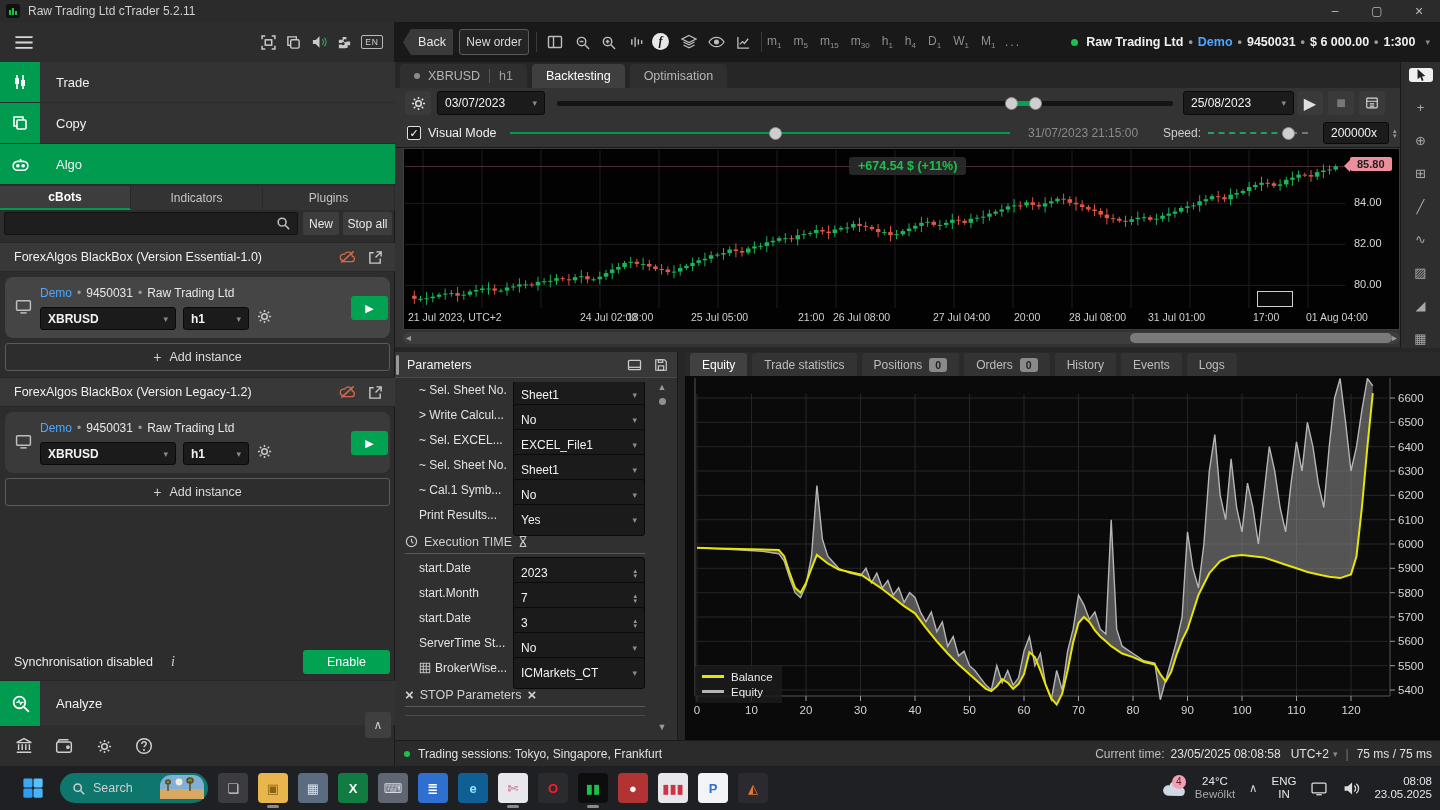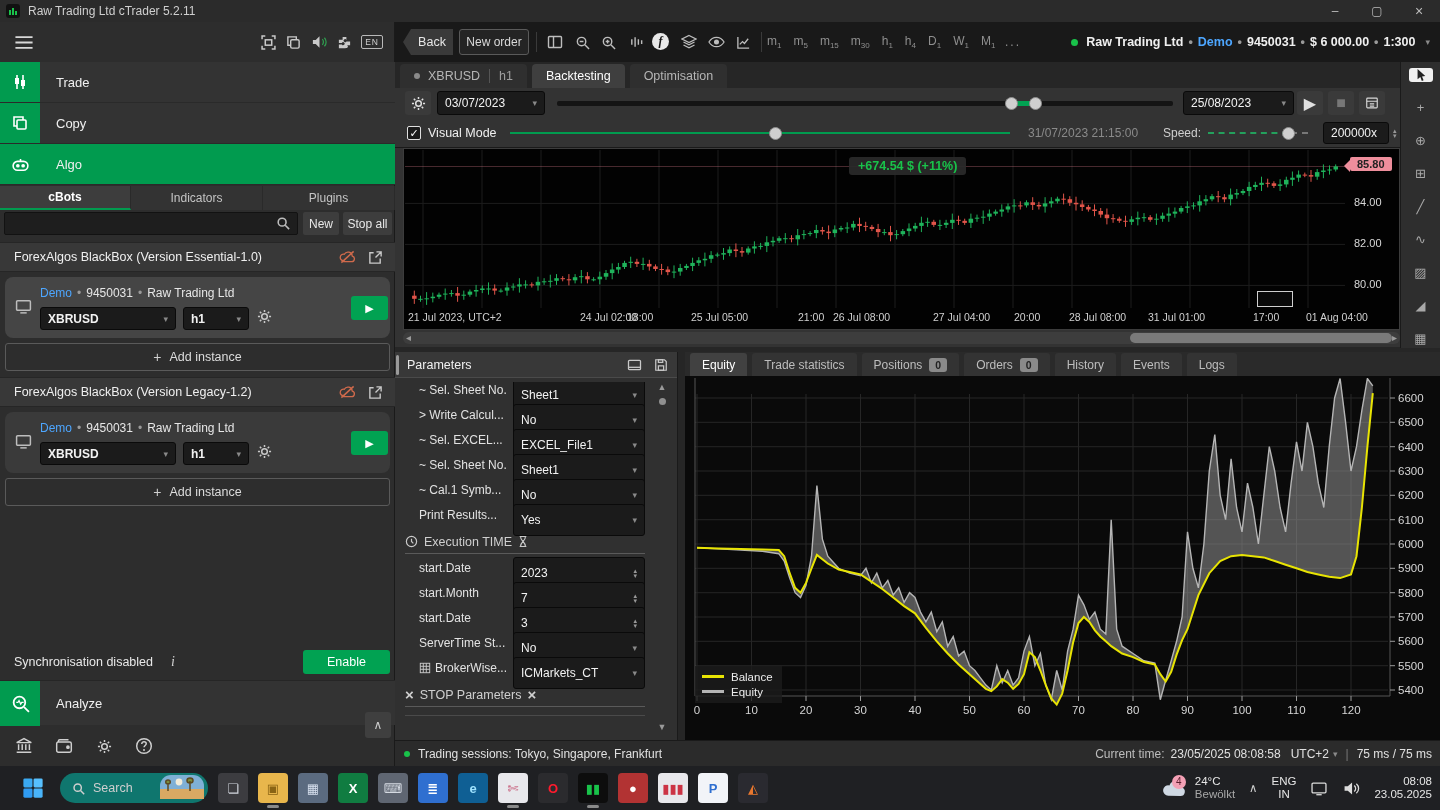--- a/index.html
+++ b/index.html
@@ -117,21 +117,21 @@
   .leg-row{display:flex;align-items:center;gap:7px;height:15px;}
   .leg-swatch{width:22px;height:3px;}
   
   #statusbar{left:395px;top:740px;width:1045px;height:26px;background:#2b2b2b;border-top:1px solid #1a1a1a;display:flex;align-items:center;font-size:12px;color:#e0e0e0;}
   
   #taskbar{left:0;top:766px;width:1440px;height:44px;background:#1f2023;display:flex;align-items:center;}
   .tile{width:30px;height:30px;border-radius:4px;display:flex;align-items:center;justify-content:center;font-size:13px;font-weight:bold;margin-left:10px;position:relative;}
   .tile .openline{position:absolute;bottom:-5px;left:9px;width:12px;height:3px;border-radius:2px;background:#8a8a8a;}
   #search-pill{margin-left:12px;width:148px;height:30px;background:#0f766e;border-radius:15px;display:flex;align-items:center;padding:0 4px 0 12px;color:#cfcfcf;font-size:12.5px;gap:8px;}
   #tray{position:absolute;right:8px;top:0;height:44px;display:flex;align-items:center;gap:14px;color:#e6e6e6;font-size:11.5px;}
-  .tray2{display:flex;flex-direction:column;line-height:13px;}
+  .tray2{display:flex;flex-direction:column;line-height:13px;text-align:center;}
   #weather-badge{position:absolute;left:10px;top:-4px;background:#f3a0b5;color:#5d2030;border-radius:50%;width:14px;height:14px;font-size:10px;display:flex;align-items:center;justify-content:center;}
 </style>
 </head>
 <body>
 
 <div id="root">
 
   <div id="titlebar" class="abs">
     <span class="ic" style="margin:0 8px 0 6px">
       <svg width="14" height="14" viewBox="0 0 14 14">

